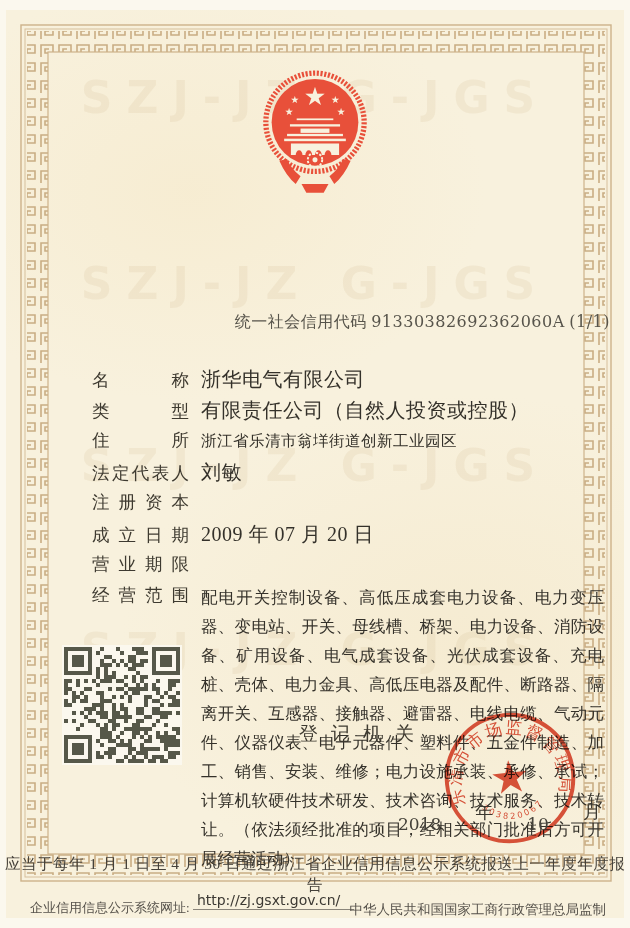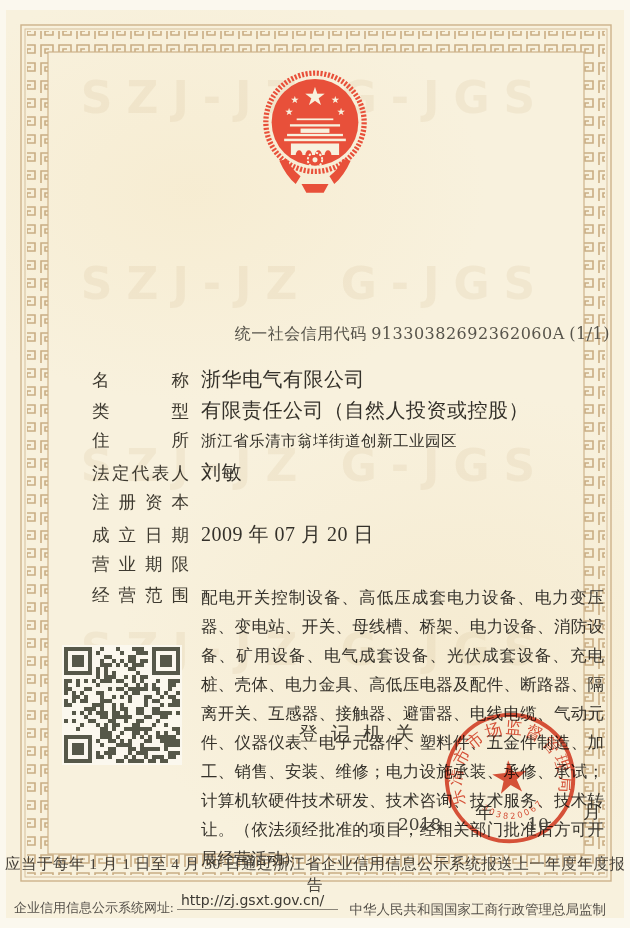--- a/index.html
+++ b/index.html
@@ -29,21 +29,21 @@
     font-family:"DejaVu Sans","Liberation Sans",sans-serif;font-weight:bold;
     font-size:72px;line-height:92px;color:#8d7c3b;
     letter-spacing:36px;text-indent:36px;text-shadow:0 0 1px rgba(141,124,59,.5);
   }
   #subtitle{
     position:absolute;left:0;top:288px;width:100%;text-align:center;
     font-family:"DejaVu Sans","Liberation Sans",sans-serif;font-weight:bold;
     font-size:30px;color:#a48c2e;letter-spacing:10px;
   }
   #code-line{
-    position:absolute;top:324px;right:20px;font-size:16px;color:#57544b;letter-spacing:.5px;
+    position:absolute;top:312px;right:20px;font-size:16px;color:#57544b;letter-spacing:.5px;
   }
   #code-line .num{font-family:"DejaVu Serif","Liberation Serif",serif;}
   #fields{position:absolute;left:92px;top:366px;width:516px;}
   .field-row{display:flex;align-items:baseline;min-height:31px;}
   .flabel{
     width:97px;min-width:97px;display:inline-flex;justify-content:space-between;
     font-size:17.5px;color:#3e3a30;margin-right:12px;
   }
   .fvalue{font-size:20px;color:#34312a;letter-spacing:.5px;white-space:nowrap;}
   .fvalue.small{font-size:15.5px;text-align:right;}
@@ -65,21 +65,21 @@
   #date-line span{display:inline-block;}
   #date-line .num{
     font-family:"DejaVu Serif","Liberation Serif",serif;font-size:17px;
     position:relative;top:14px;color:#45423a;
   }
   #date-line .sep{margin:0 9px;}
   #footer-inside{
     position:absolute;left:0;top:854px;width:100%;text-align:center;
     font-size:15.5px;color:#45413a;letter-spacing:.5px;z-index:4;
   }
-  #footer-left{position:absolute;left:14px;top:899px;font-size:13px;color:#55514a;}
+  #footer-left{position:absolute;left:30px;top:899px;font-size:13px;color:#55514a;}
   #footer-left .url{
     font-family:"DejaVu Sans","Liberation Sans",sans-serif;font-size:14px;color:#3c3933;
     position:relative;top:-7px;border-bottom:1px solid #8a857a;padding:0 14px 1px 4px;
   }
   #footer-right{position:absolute;right:24px;top:901px;font-size:13.5px;color:#55514a;}
   svg text{font-family:"DejaVu Sans","Liberation Sans",sans-serif;}
 </style>
 </head>
 <body>
 

